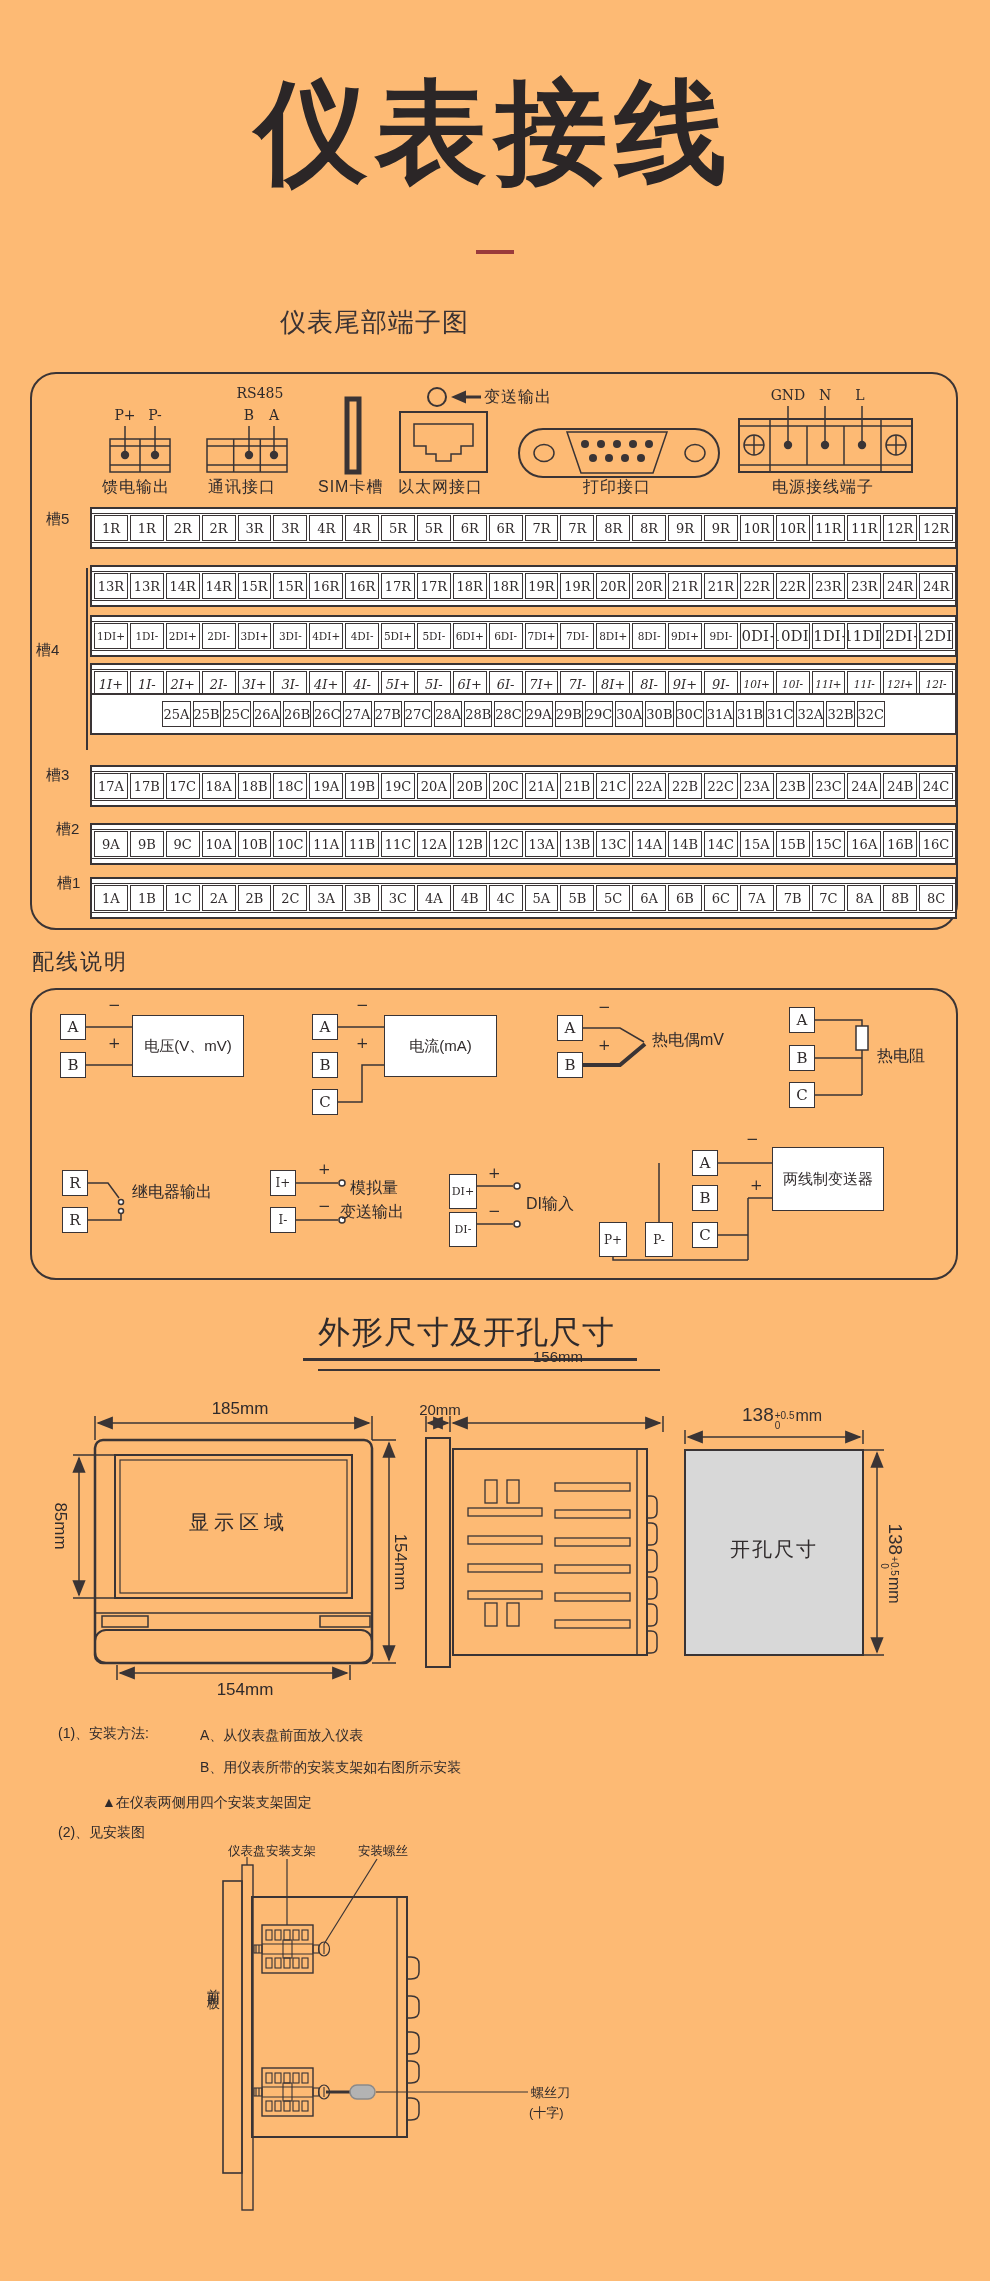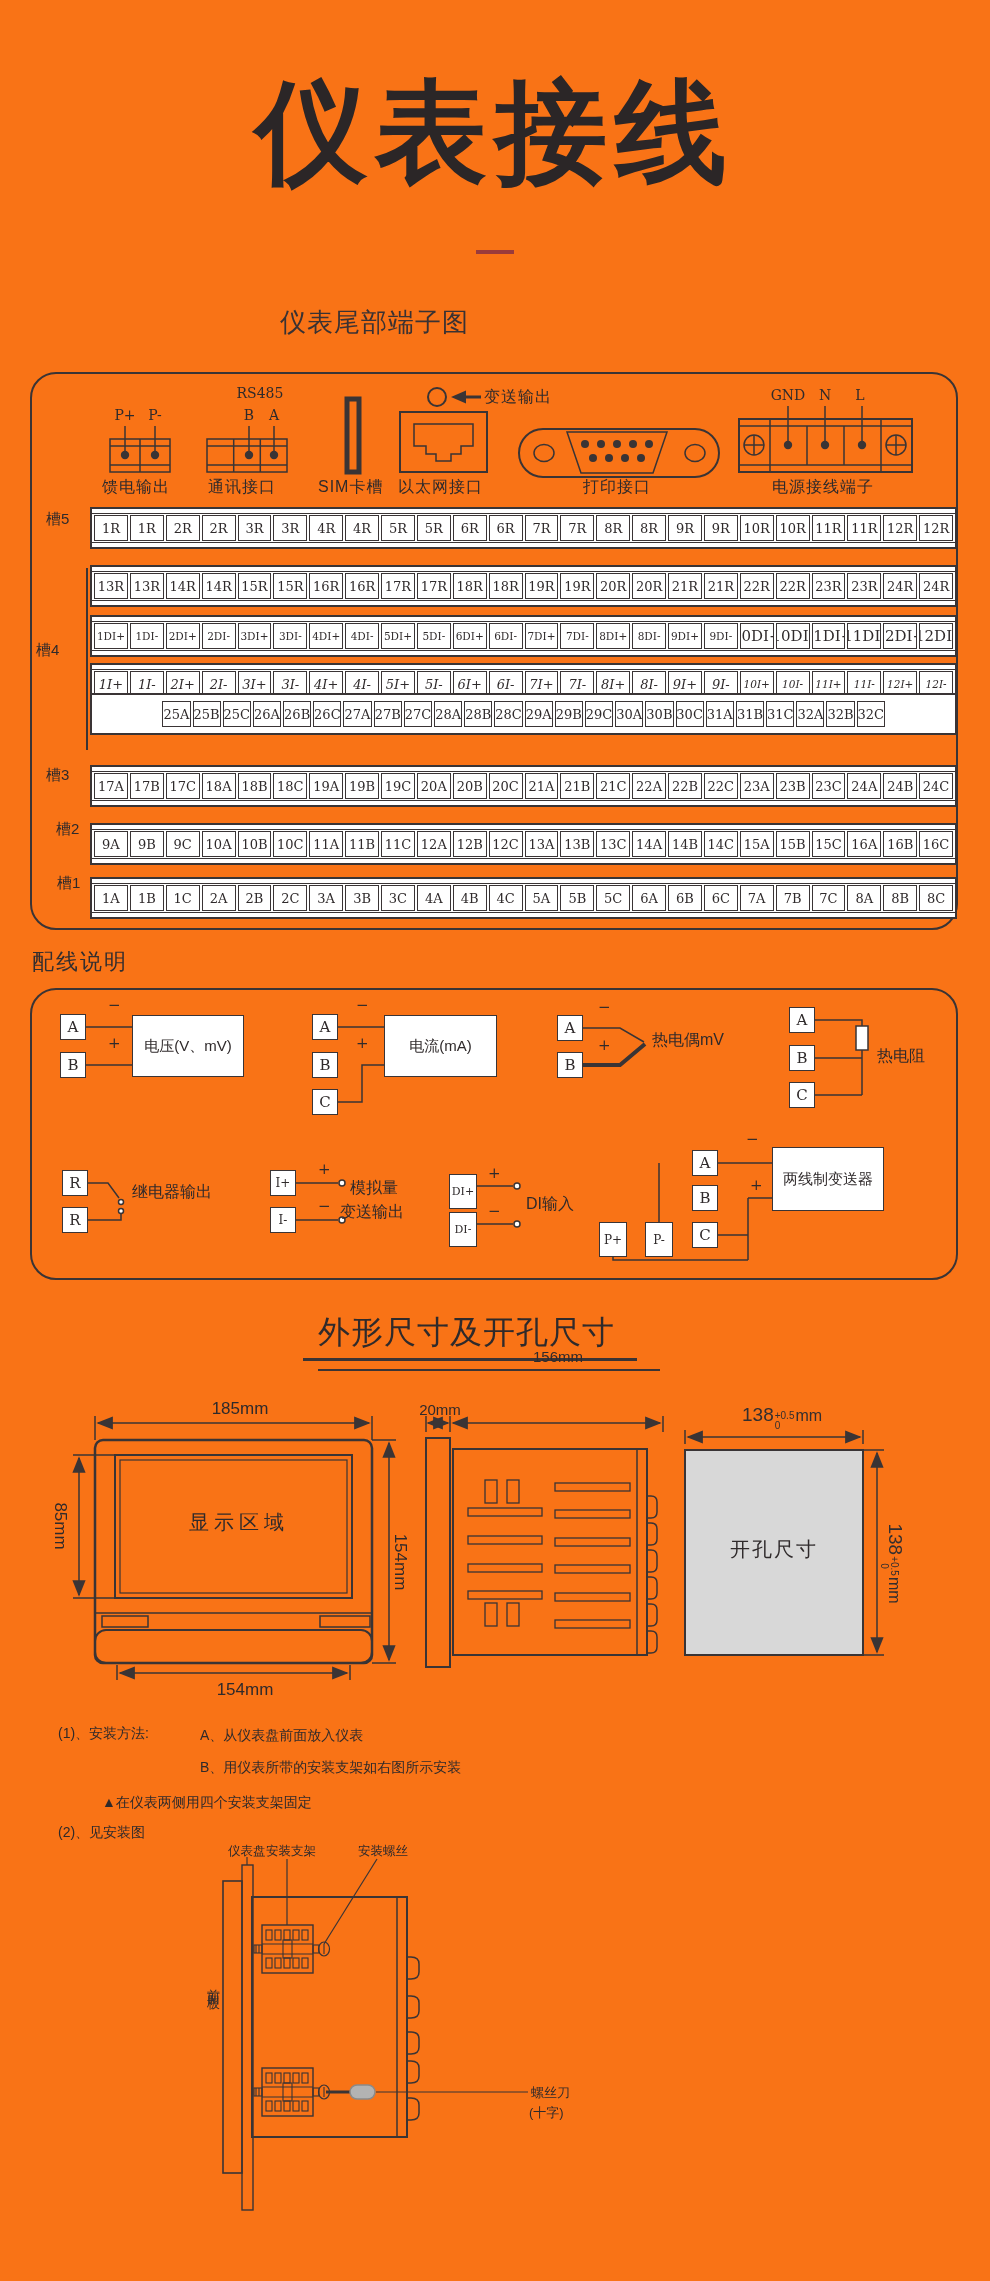--- a/index.html
+++ b/index.html
@@ -1,17 +1,17 @@
 <!DOCTYPE html>
 <html><head>
 <meta charset="utf-8">
 <style>
   *{box-sizing:border-box;margin:0;padding:0}
   body{margin:0;background:#fff}
-  .page{position:relative;width:990px;height:2281px;background:#f97316;overflow:hidden;
+  .page{position:relative;width:990px;height:2281px;background:#fdba74;overflow:hidden;
         font-family:"Liberation Sans",sans-serif;color:#332e2f}
   .abs{position:absolute;white-space:nowrap}
   .main-title{left:0;top:58px;width:990px;text-align:center;font-size:112px;font-weight:900;letter-spacing:8px;color:#2b2627}
   .title-dash{left:476px;top:250px;width:38px;height:4px;background:#9a3b3b}
   .sub-title{left:280px;top:305px;font-size:26px;letter-spacing:1px;color:#3a3233}
   .tbox{left:30px;top:372px;width:928px;height:558px;border:2.5px solid #3a3435;border-radius:26px}
   .sec-label{left:32px;top:947px;font-size:22px;letter-spacing:2px}
   .wbox{left:30px;top:988px;width:928px;height:292px;border:2.5px solid #3a3435;border-radius:26px}
   .pinl{font-family:"DejaVu Serif","Liberation Serif",serif;font-size:14px;text-align:center;color:#2f2a2b}
   .clabel{font-size:16px;letter-spacing:1px;color:#2f2a2b}

